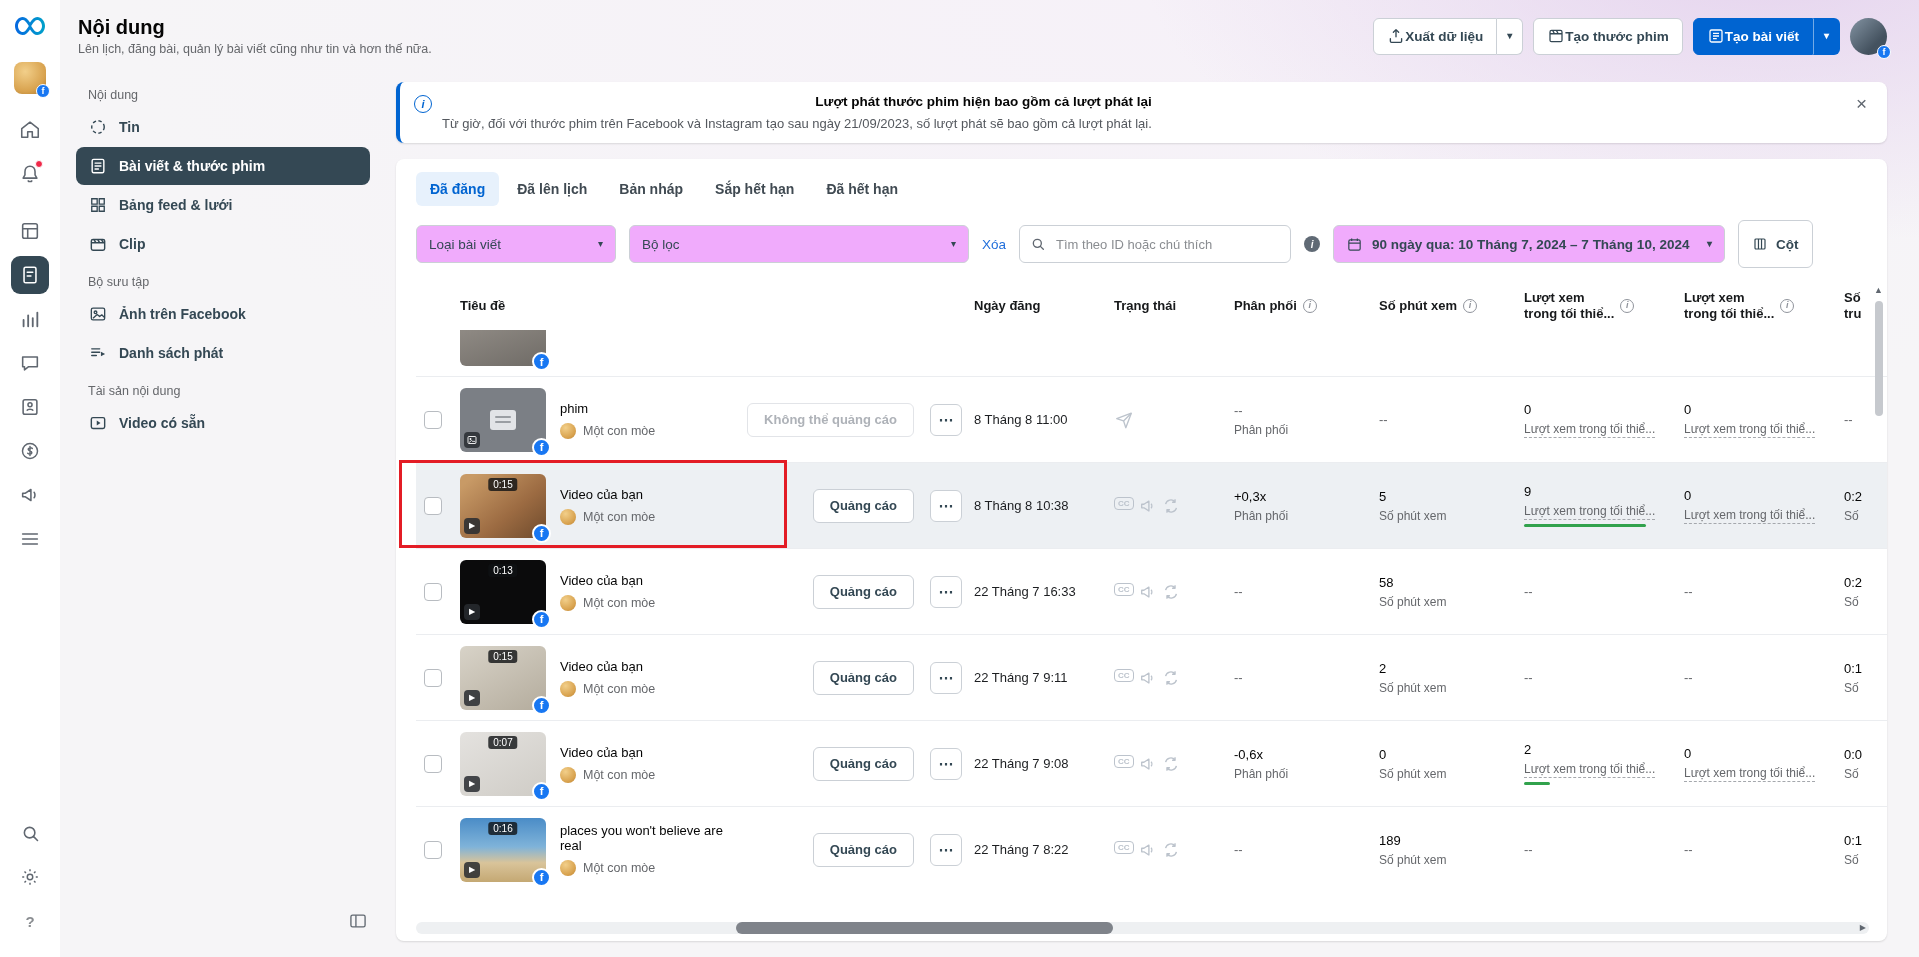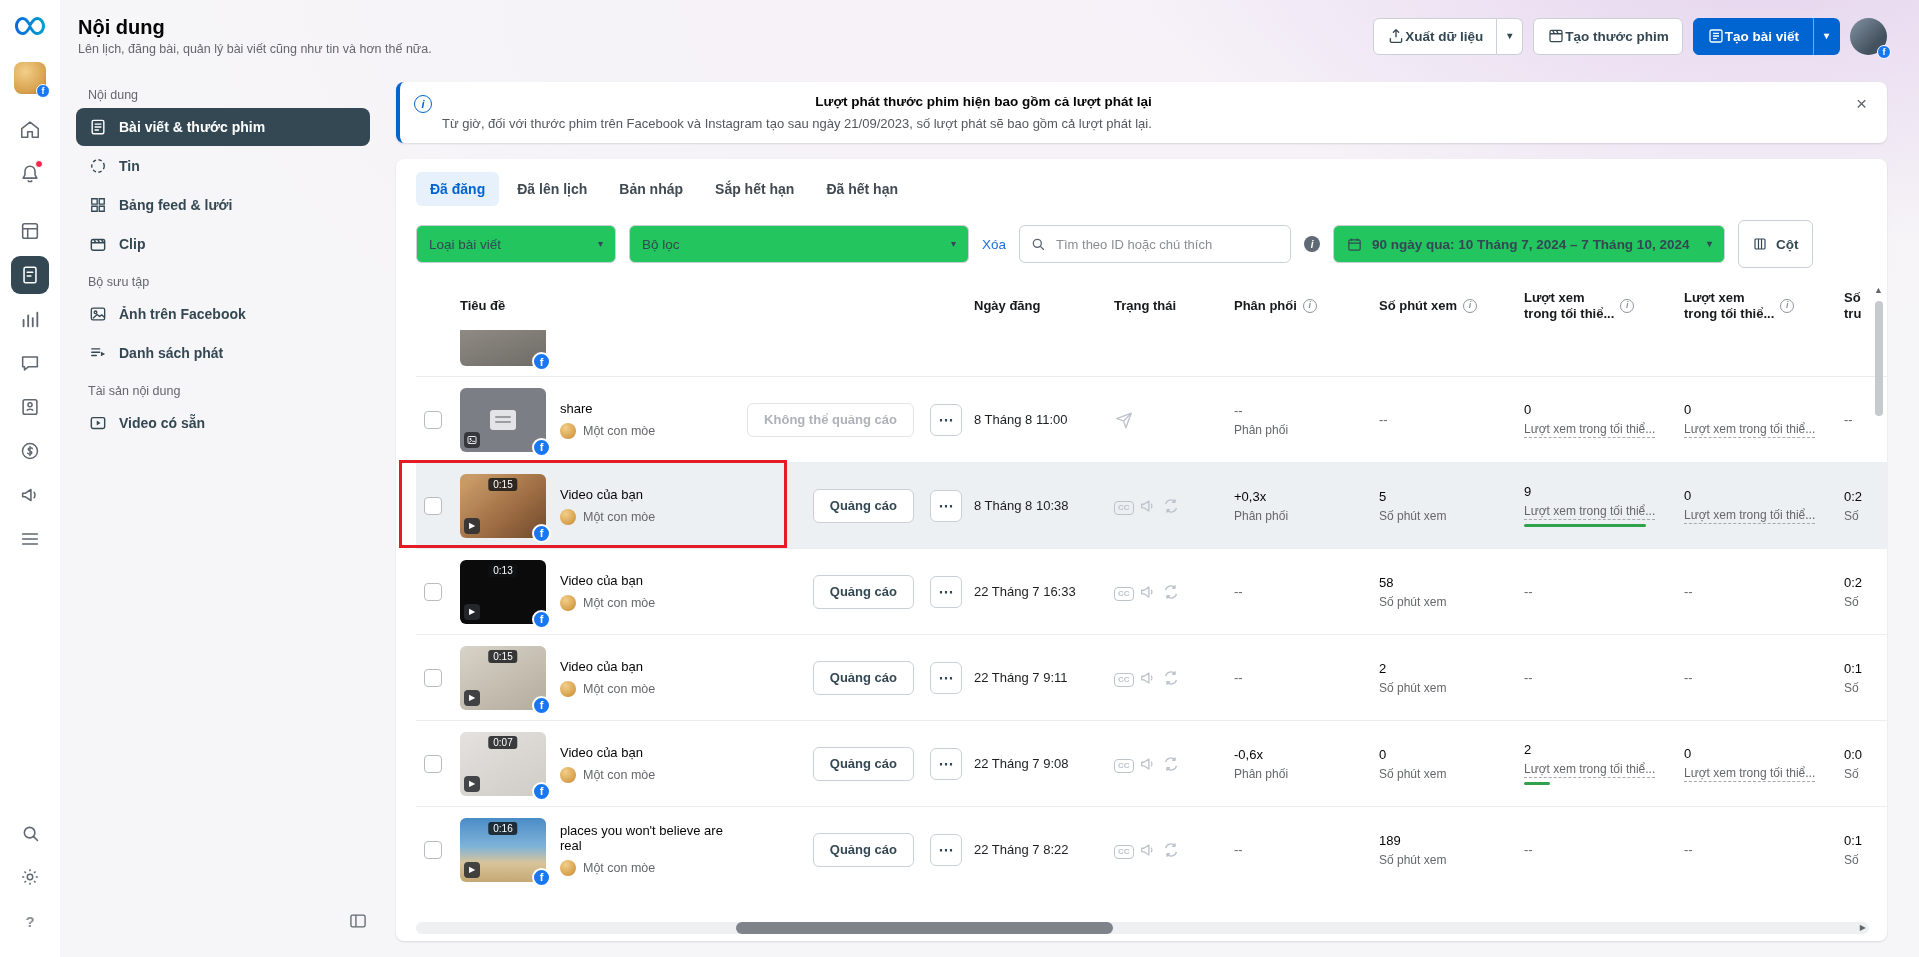--- a/index.html
+++ b/index.html
@@ -102,21 +102,21 @@
     background:#fff; border-radius:8px; box-shadow:0 1px 2px rgba(0,0,0,.12);
     margin-top:16px; flex:1; min-height:0; display:flex; flex-direction:column; position:relative;
   }
 
   .tabs { display:flex; gap:4px; padding:13px 20px 8px; flex:none; }
   .tab { padding:9px 14px; border-radius:6px; font-size:14px; font-weight:700; color:#404a52; cursor:pointer; }
   .tab.active { background:#e7f1fc; color:#0064d1; }
 
   .filter-bar { display:flex; align-items:center; gap:13px; padding:6px 20px 12px; flex:none; }
   .select {
-    height:38px; border:1px solid #cbd0d6; border-radius:6px; background:#22c55e; cursor:pointer;
+    height:38px; border:1px solid #cbd0d6; border-radius:6px; background:#f0abfc; cursor:pointer;
     display:flex; align-items:center; justify-content:space-between; padding:0 12px;
     font-size:13.5px; color:#344854;
   }
   .sel-type { width:200px; }
   .sel-filter { width:340px; }
   .clear-link { color:#216fdb; font-size:13.5px; font-weight:500; cursor:pointer; }
   .search-box {
     height:38px; width:272px; border:1px solid #cbd0d6; border-radius:6px; background:#fff;
     display:flex; align-items:center; gap:8px; padding:0 10px; color:#606770;
   }
@@ -186,21 +186,21 @@
   .act-btn {
     height:34px; padding:0 16px; border:1px solid #cbd0d6; border-radius:6px; background:#fff;
     font-family:inherit; font-size:13px; font-weight:700; color:#344854; cursor:pointer; white-space:nowrap;
   }
   .act-btn.disabled { color:#aeb2b8; border-color:#e2e4e8; cursor:default; }
   .c-dots { display:flex; }
   .dots {
     width:32px; height:32px; border:1px solid #cbd0d6; border-radius:6px; background:#fff; cursor:pointer;
     display:flex; align-items:center; justify-content:center; font-size:15px; font-weight:700; color:#344854; line-height:1;
   }
-  .c-status { display:flex; gap:5px; align-items:flex-end; color:#bcc3cc; }
+  .c-status { display:flex; gap:5px; align-items:flex-start; color:#bcc3cc; }
   .st-cc {
     border:1.5px solid #bcc3cc; border-radius:4px; font-size:8px; font-weight:700; color:#bcc3cc;
     padding:1px 3px; line-height:1.2;
   }
   .mval { font-size:13px; color:#050505; }
   .mval.dash { color:#65676b; }
   .mlabel { font-size:12px; color:#65676b; margin-top:5px; }
   .mlabel.dotted { display:inline-block; border-bottom:1px dashed #a5a8ad; padding-bottom:1px; }
   .greenbar { height:3px; background:#31a24c; border-radius:2px; margin-top:4px; width:122px; }
   .greenbar.short { width:26px; }
@@ -362,32 +362,32 @@
           <span class="fbb small">f</span>
         </div>
       </div>
     </header>
 
     <div class="content-row">
 
       <nav class="sidebar">
         <div class="side-title">Nội dung</div>
 
+        <div class="side-item">
+          <svg class="ic" width="20" height="20" viewBox="0 0 24 24" fill="none" stroke="currentColor" stroke-width="1.7">
+              <circle cx="12" cy="12" r="7.5" stroke-dasharray="4 3"></circle>
+            </svg>
+          <span>Tin</span>
+        </div>
         <div class="side-item active">
           <svg class="ic" width="20" height="20" viewBox="0 0 24 24" fill="none" stroke="currentColor" stroke-width="1.7" stroke-linecap="round">
               <rect x="5" y="4" width="14" height="16" rx="1.8"></rect>
               <path d="M8.5 8.5h7M8.5 12h7M8.5 15.5h4"></path>
             </svg>
           <span>Bài viết &amp; thước phim</span>
-        </div>
-        <div class="side-item">
-          <svg class="ic" width="20" height="20" viewBox="0 0 24 24" fill="none" stroke="currentColor" stroke-width="1.7">
-              <circle cx="12" cy="12" r="7.5" stroke-dasharray="4 3"></circle>
-            </svg>
-          <span>Tin</span>
         </div>
         <div class="side-item">
           <svg class="ic" width="20" height="20" viewBox="0 0 24 24" fill="none" stroke="currentColor" stroke-width="1.6">
               <path d="M4.5 4.5H11V11H4.5zM13.5 4.5H19.5V11h-6zM4.5 13.5H11v6H4.5zM13.5 13.5H19.5v6h-6z"></path>
             </svg>
           <span>Bảng feed &amp; lưới</span>
         </div>
         <div class="side-item">
           <svg class="ic" width="20" height="20" viewBox="0 0 24 24" fill="none" stroke="currentColor" stroke-width="1.7" stroke-linejoin="round">
               <rect x="4" y="6.5" width="16" height="13" rx="2"></rect>
@@ -549,21 +549,21 @@
                       <svg width="10" height="10" viewBox="0 0 10 10">
                           <rect x="1" y="1.5" width="8" height="7" rx="1" fill="none" stroke="#fff" stroke-width=".9"></rect>
                           <circle cx="3.5" cy="4" r=".9" fill="#fff"></circle>
                           <path d="M2 7.5 4.5 5.5 6 6.7 7 6 8.5 7.2" stroke="#fff" fill="none" stroke-width=".8"></path>
                         </svg>
                     </span>
                     <span class="fbb">f</span>
                   </div>
                 </div>
                 <div class="cell c-title">
-                  <div class="ttl">share</div>
+                  <div class="ttl">phim</div>
                   <div class="acct">
                       <span class="catav"></span>
                       <span>Một con mòe</span>
                     </div>
                 </div>
                 <div class="cell c-act">
                     <button class="act-btn disabled">Không thể quảng cáo</button>
                   </div>
                 <div class="cell c-dots">
                     <button class="dots">⋯</button>

